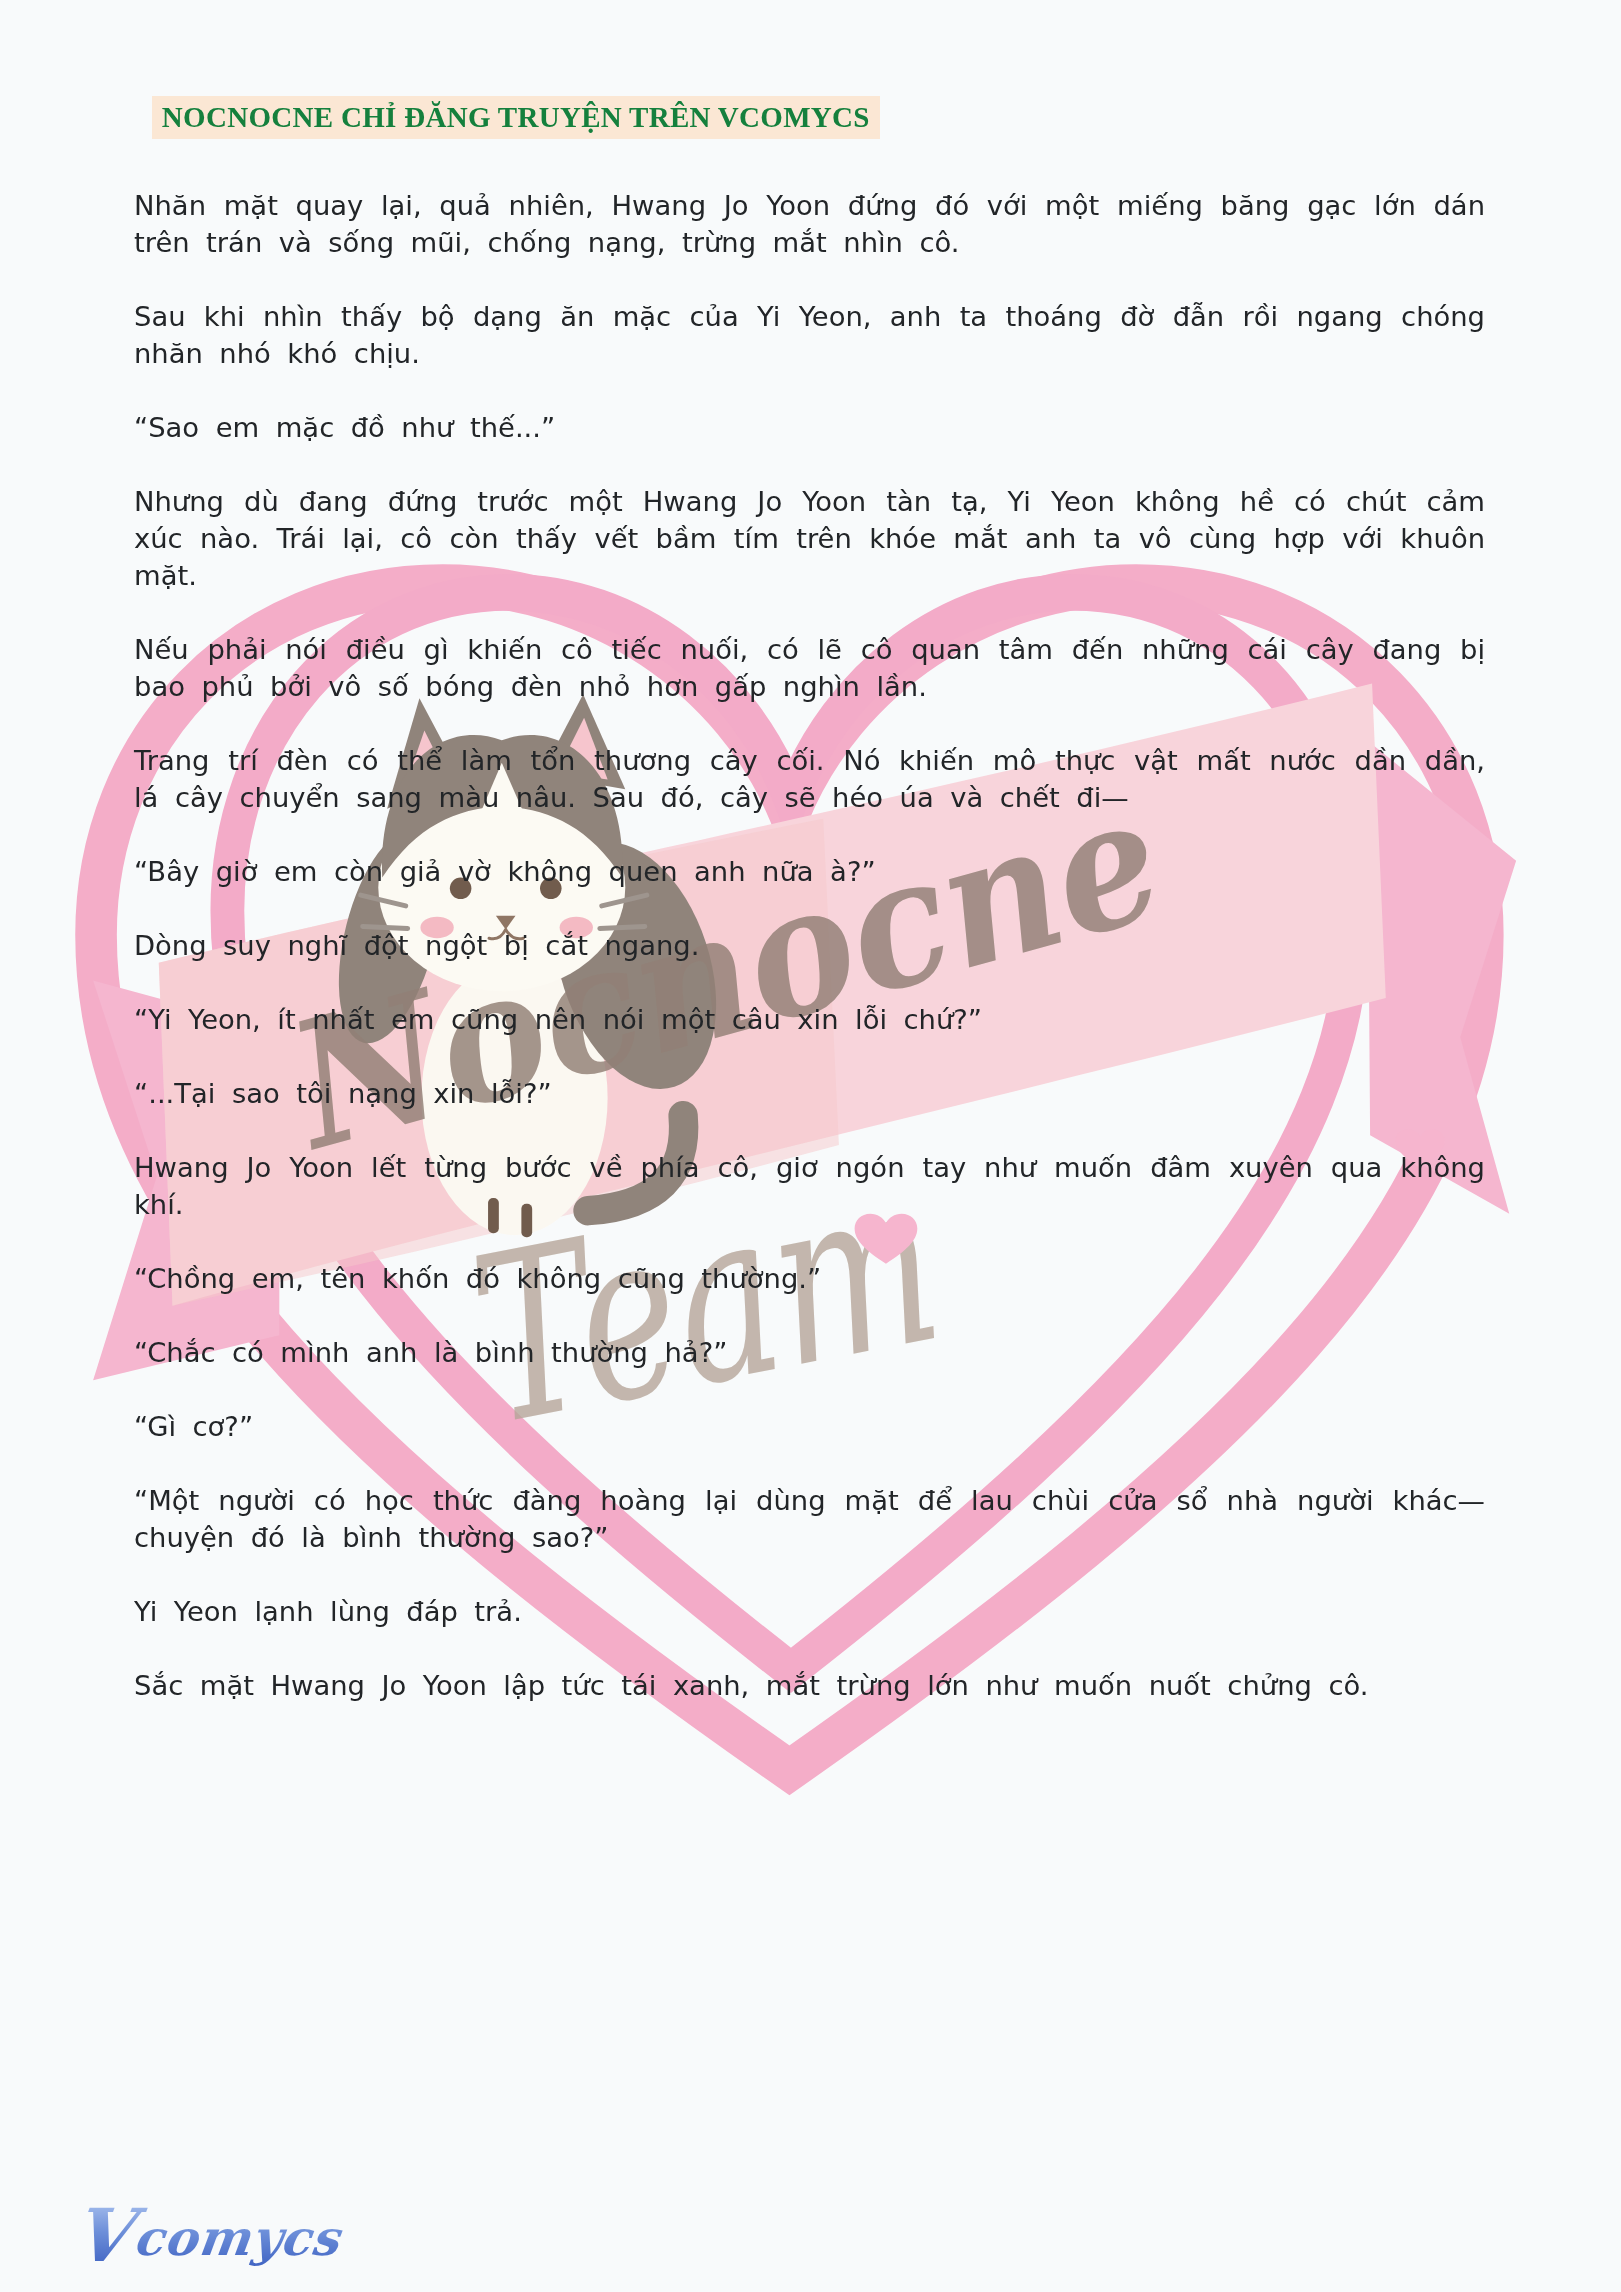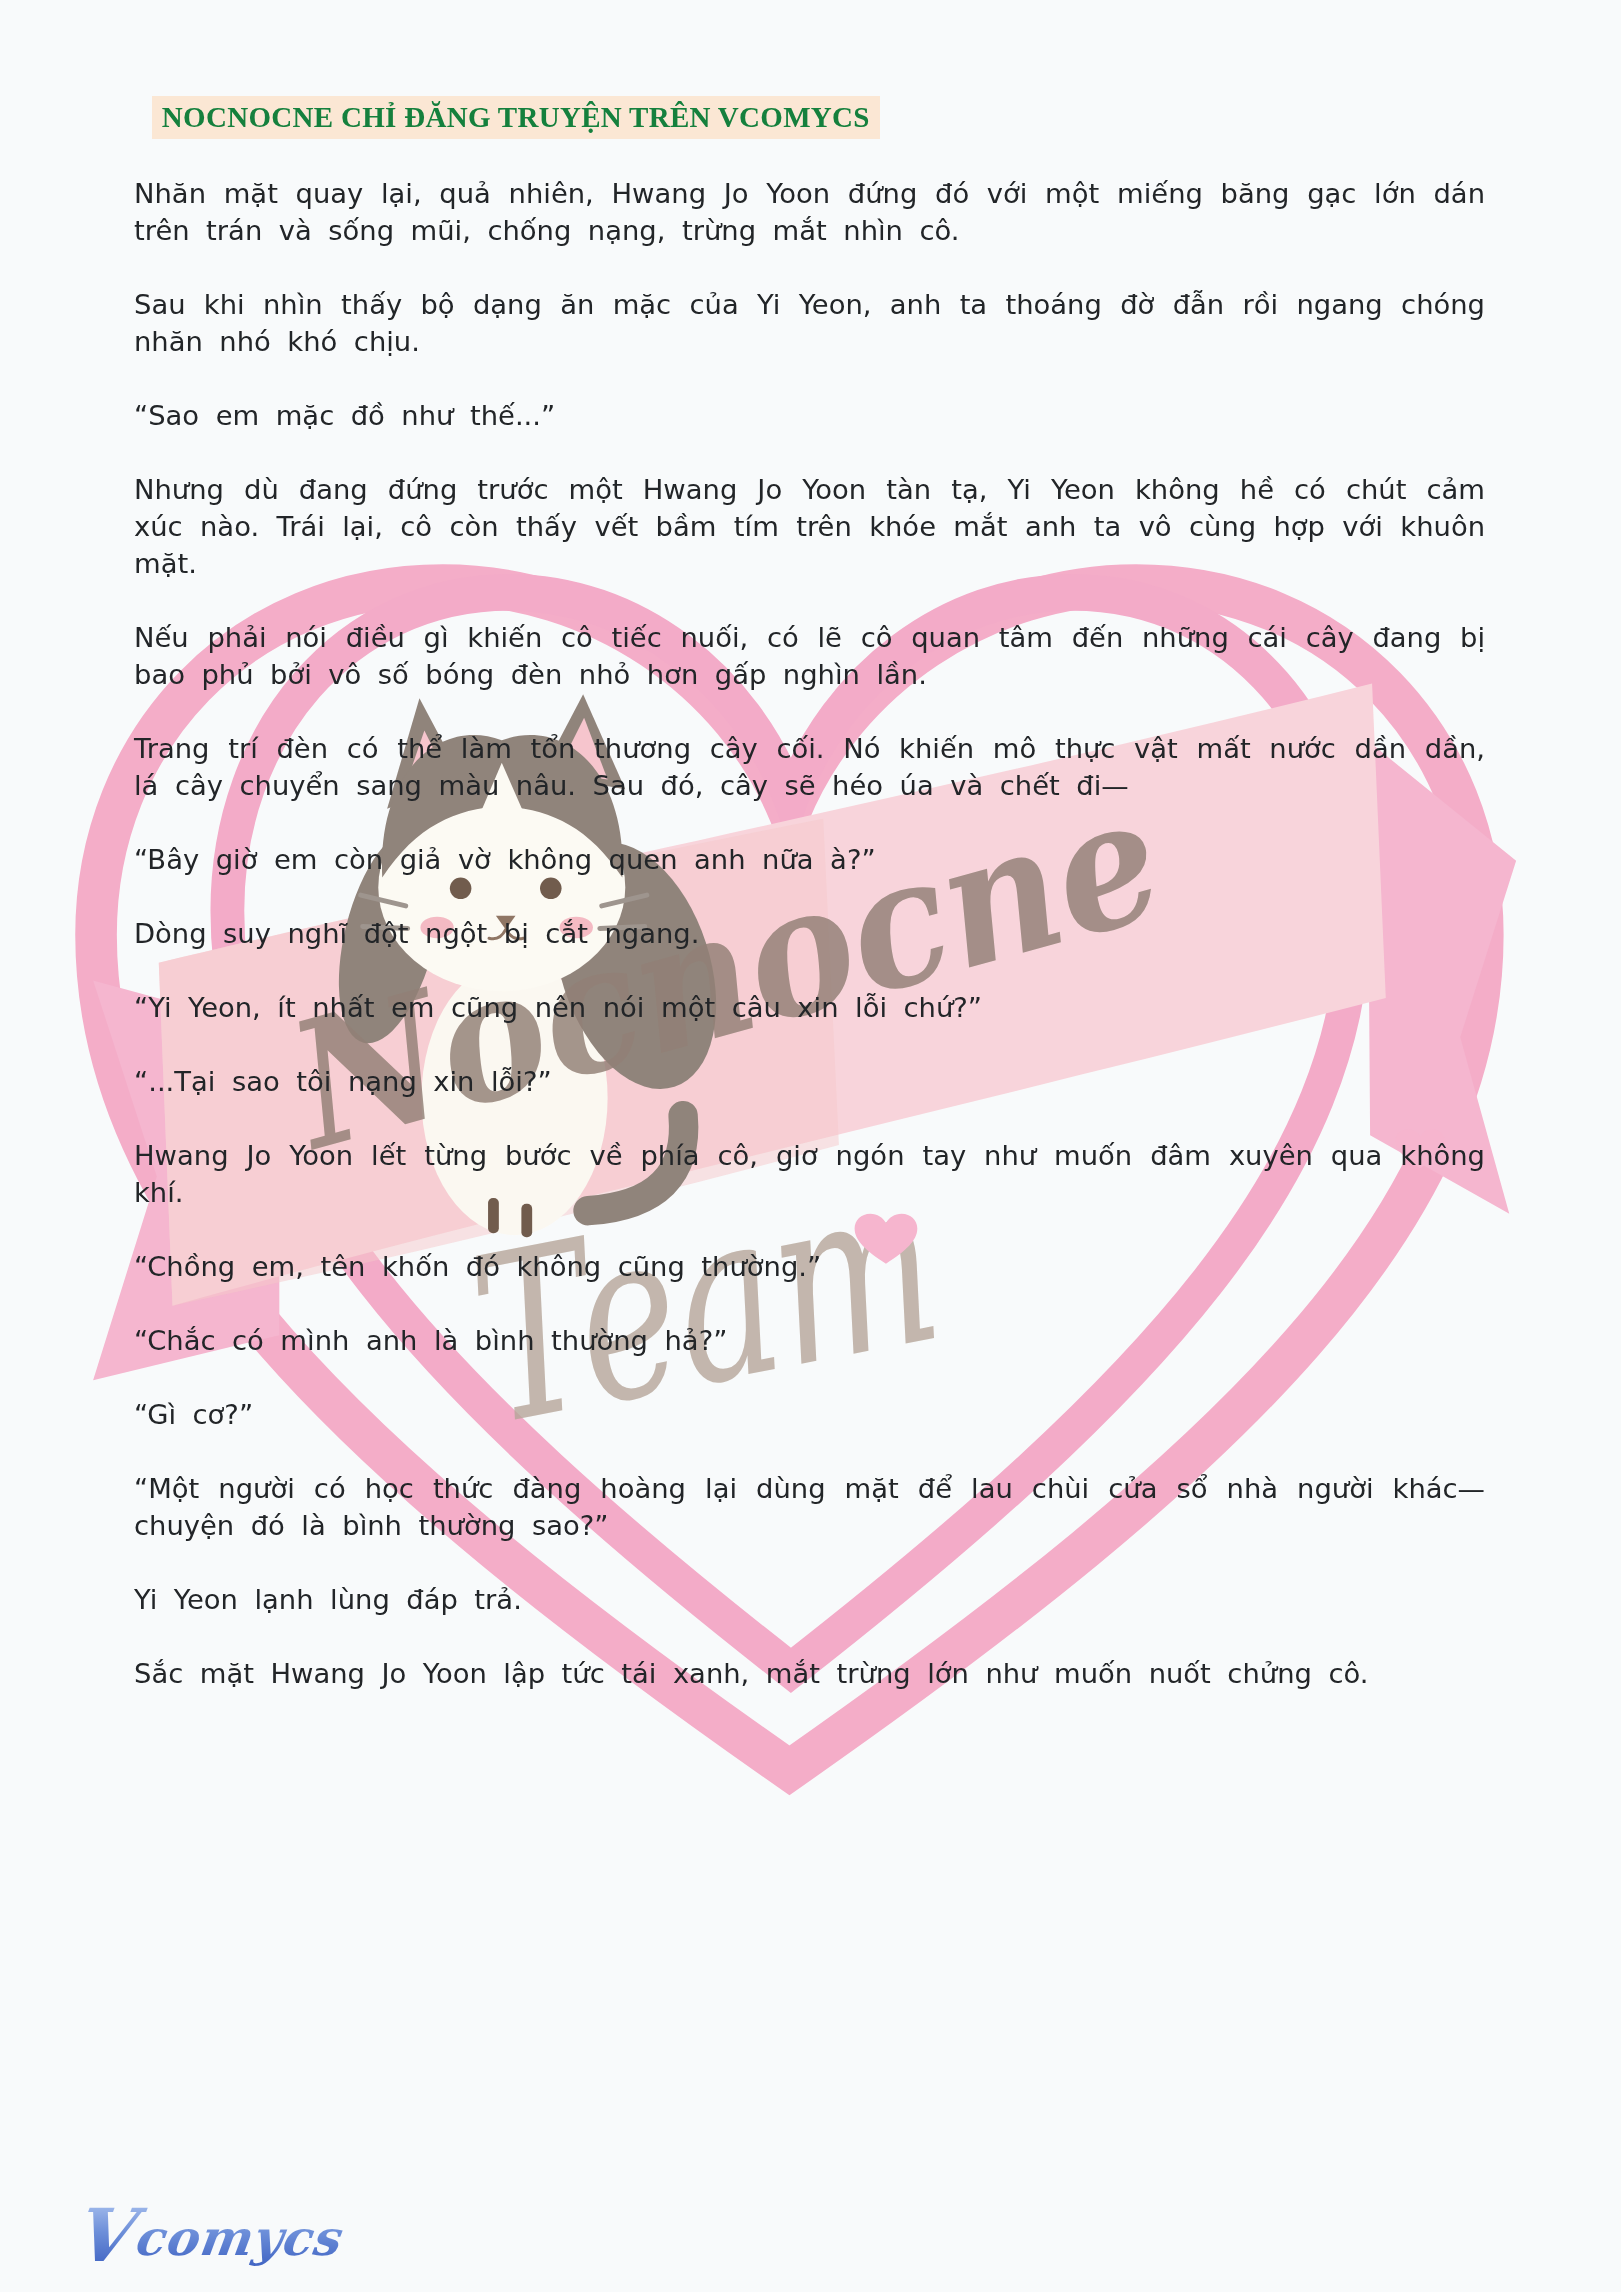--- a/index.html
+++ b/index.html
@@ -24,21 +24,21 @@
     font-weight:bold;
     font-size:29px;
     line-height:43px;
     padding:0 9.8px;
     letter-spacing:0.3px;
     white-space:nowrap;
     margin-top:12px;
   }
   
   .story{
-    position:absolute;left:134px;top:175px;width:1351px;z-index:2;
+    position:absolute;left:134px;top:187px;width:1351px;z-index:2;
     color:#222528;
     font-size:27.4px;
     line-height:37px;
     text-align:justify;
     word-spacing:7.8px;
   }
   .story p{margin:0 0 37px 0;}
   
   .logo{
     position:absolute;left:80px;top:2199px;z-index:3;

